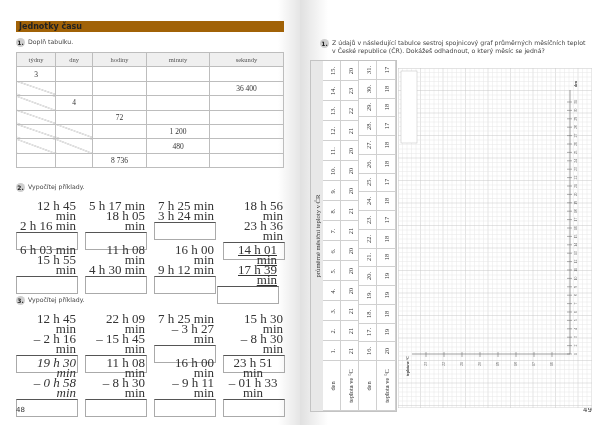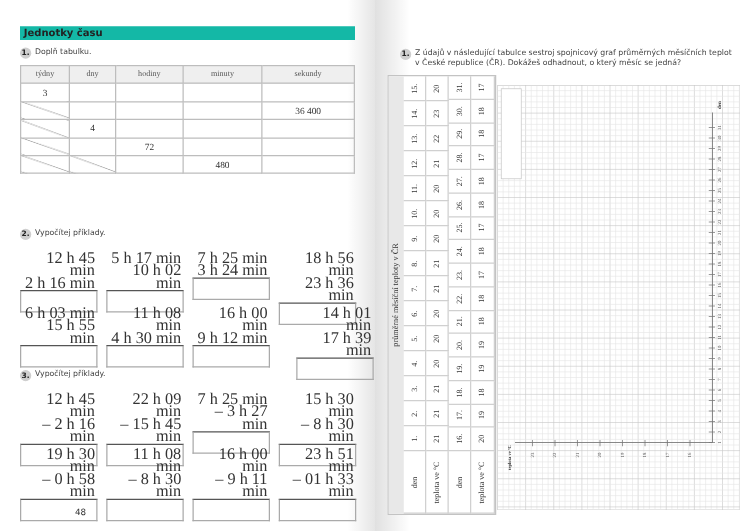--- a/index.html
+++ b/index.html
@@ -2,33 +2,33 @@
 <html><head>
 <meta charset="utf-8">
 <style>
   html,body{margin:0;padding:0;}
   body{width:603px;height:425px;position:relative;overflow:hidden;background:#fff;font-family:"Liberation Serif",serif;color:#333;}
   .page{position:absolute;top:0;height:425px;background:#fff;}
   #left{left:0;width:300px;}
   #right{left:300px;width:303px;}
   .spine-l{position:absolute;right:0;top:0;width:22px;height:425px;background:linear-gradient(to right,rgba(0,0,0,0),rgba(0,0,0,0.10));}
   .spine-r{position:absolute;left:0;top:0;width:28px;height:425px;background:linear-gradient(to left,rgba(0,0,0,0),rgba(0,0,0,0.12));}
-  .section-bar{position:absolute;height:11px;background:#14b8a6;font-family:"DejaVu Sans",sans-serif;font-weight:bold;font-size:8px;line-height:11px;padding-left:3px;color:#222;}
+  .section-bar{position:absolute;height:11px;background:#a16207;font-family:"DejaVu Sans",sans-serif;font-weight:bold;font-size:8px;line-height:11px;padding-left:3px;color:#222;}
   .task{position:absolute;font-family:"DejaVu Sans",sans-serif;font-size:6.2px;color:#444;display:flex;align-items:flex-start;gap:3px;line-height:8px;}
   .task .num{display:inline-block;width:9px;height:9px;border-radius:50%;background:#cfcfcf;color:#222;font-weight:bold;font-size:6px;line-height:9px;text-align:center;flex:none;}
   
   table.units{position:absolute;left:16px;top:52px;width:268px;border-collapse:collapse;font-size:7.5px;}
   table.units td,table.units th{border:1px solid #bdbdbd;height:13.4px;text-align:center;padding:0;font-weight:normal;}
   table.units th{background:#efefef;font-size:6.5px;color:#555;}
   td.slash{background:linear-gradient(to top right,transparent calc(50% - 0.5px),#999 50%,transparent calc(50% + 0.5px));}
   
   .ex{position:absolute;width:60px;font-size:13px;text-align:right;line-height:10px;}
   .ex .line{display:block;}
   .ex .box{display:block;width:60px;height:16px;border:1px solid #aaa;border-top:1.5px solid #555;margin-top:1px;}
-  .pageno{position:absolute;font-family:"DejaVu Sans",sans-serif;font-size:7px;color:#333;margin-left:44px;}
+  .pageno{position:absolute;font-family:"DejaVu Sans",sans-serif;font-size:7px;color:#333;}
   
   .rtable{position:absolute;left:310px;top:60px;width:85px;height:350px;border:1px solid #c3c3c3;background:#fff;}
   .rt-title{position:absolute;left:0;top:0;width:12px;height:350px;background:#e8e8e8;}
   .rt-title span{position:absolute;left:50%;top:50%;transform:translate(-50%,-50%) rotate(-90deg);white-space:nowrap;font-size:6.6px;color:#333;}
   .rt-cell{position:absolute;border-right:1px solid #d0d0d0;border-bottom:1px solid #d0d0d0;box-sizing:border-box;}
   .rt-cell span{position:absolute;left:50%;top:50%;transform:translate(-50%,-50%) rotate(-90deg);white-space:nowrap;font-size:6.4px;}
   
   .grid{position:absolute;left:398px;top:68px;width:194px;height:340px;}
 </style>
 </head>
@@ -79,39 +79,53 @@
           <td class="slash"></td>
           <td></td>
           <td>72</td>
           <td></td>
           <td></td>
         </tr>
         <tr>
           <td class="slash"></td>
           <td class="slash"></td>
           <td></td>
+          <td>1 200</td>
+          <td></td>
+        </tr>
+        <tr>
+          <td class="slash"></td>
+          <td class="slash"></td>
+          <td></td>
           <td>480</td>
+          <td></td>
+        </tr>
+        <tr>
+          <td></td>
+          <td></td>
+          <td>8 736</td>
+          <td></td>
           <td></td>
         </tr>
       </tbody>
   </table>
 
   <div class="task" style="left:16px;top:183px;">
     <span class="num">2.</span>
     <span>Vypočítej příklady.</span>
   </div>
   <div id="task2">
       <div class="ex" style="left: 16px; top: 201px;">
         <span class="line">12 h 45 min</span>
         <span class="line">2 h 16 min</span>
         <span class="box"></span>
       </div>
       <div class="ex" style="left: 85px; top: 201px;">
         <span class="line">5 h 17 min</span>
-        <span class="line">10 h 02 min</span>
+        <span class="line">18 h 05 min</span>
         <span class="box"></span>
       </div>
       <div class="ex" style="left: 154px; top: 201px;">
         <span class="line">7 h 25 min</span>
         <span class="line">3 h 24 min</span>
         <span class="box"></span>
       </div>
       <div class="ex" style="left: 223px; top: 201px;">
         <span class="line">18 h 56 min</span>
         <span class="line">23 h 36 min</span>
@@ -125,21 +139,21 @@
       <div class="ex" style="left: 85px; top: 245px;">
         <span class="line">11 h 08 min</span>
         <span class="line">4 h 30 min</span>
         <span class="box"></span>
       </div>
       <div class="ex" style="left: 154px; top: 245px;">
         <span class="line">16 h 00 min</span>
         <span class="line">9 h 12 min</span>
         <span class="box"></span>
       </div>
-      <div class="ex" style="left: 237px; top: 245px;">
+      <div class="ex" style="left: 217px; top: 245px; text-decoration: underline;">
         <span class="line">14 h 01 min</span>
         <span class="line">17 h 39 min</span>
         <span class="box"></span>
       </div>
     </div>
 
   <div class="task" style="left:16px;top:296px;">
     <span class="num">3.</span>
     <span>Vypočítej příklady.</span>
   </div>
@@ -157,36 +171,36 @@
       <div class="ex" style="left: 154px; top: 314px;">
         <span class="line">7 h 25 min</span>
         <span class="line">– 3 h 27 min</span>
         <span class="box"></span>
       </div>
       <div class="ex" style="left: 223px; top: 314px;">
         <span class="line">15 h 30 min</span>
         <span class="line">– 8 h 30 min</span>
         <span class="box"></span>
       </div>
-      <div class="ex" style="left: 16px; top: 358px;">
+      <div class="ex" style="left: 16px; top: 358px; font-style: italic;">
         <span class="line">19 h 30 min</span>
         <span class="line">– 0 h 58 min</span>
         <span class="box"></span>
       </div>
       <div class="ex" style="left: 85px; top: 358px;">
         <span class="line">11 h 08 min</span>
         <span class="line">– 8 h 30 min</span>
         <span class="box"></span>
       </div>
       <div class="ex" style="left: 154px; top: 358px;">
         <span class="line">16 h 00 min</span>
         <span class="line">– 9 h 11 min</span>
         <span class="box"></span>
       </div>
-      <div class="ex" style="left: 223px; top: 358px;">
+      <div class="ex" style="left: 223px; top: 358px; text-align: center;">
         <span class="line">23 h 51 min</span>
         <span class="line">– 01 h 33 min</span>
         <span class="box"></span>
       </div>
     </div>
 
   <div class="pageno" style="left:16px;top:406px;">48</div>
 </div>
 
 <div id="right" class="page">

